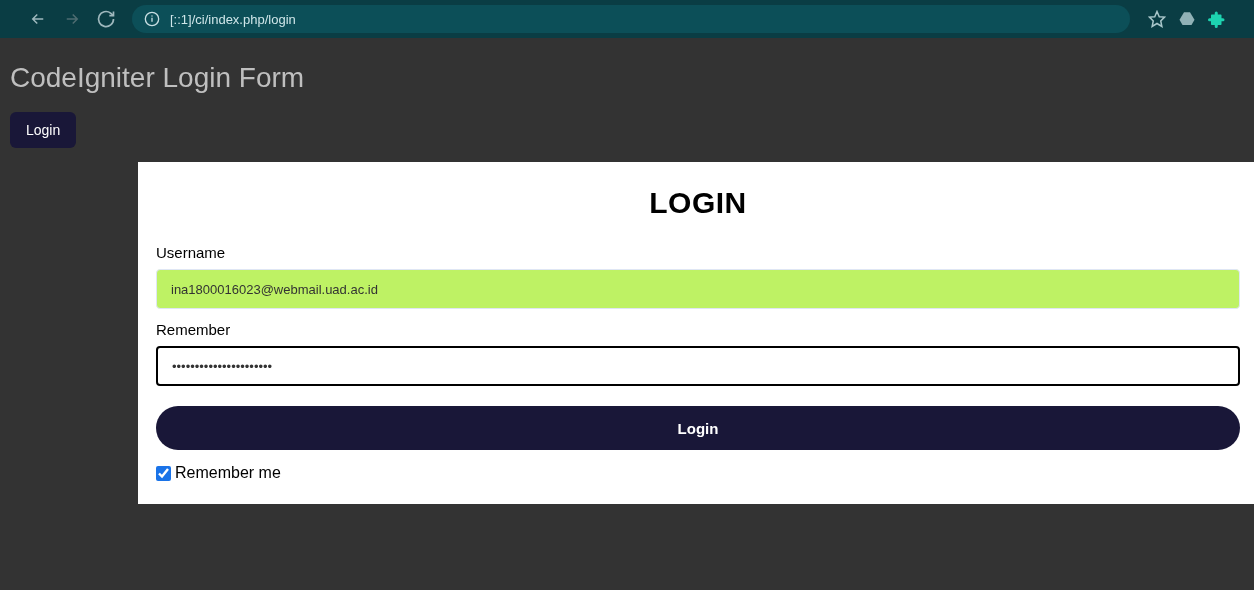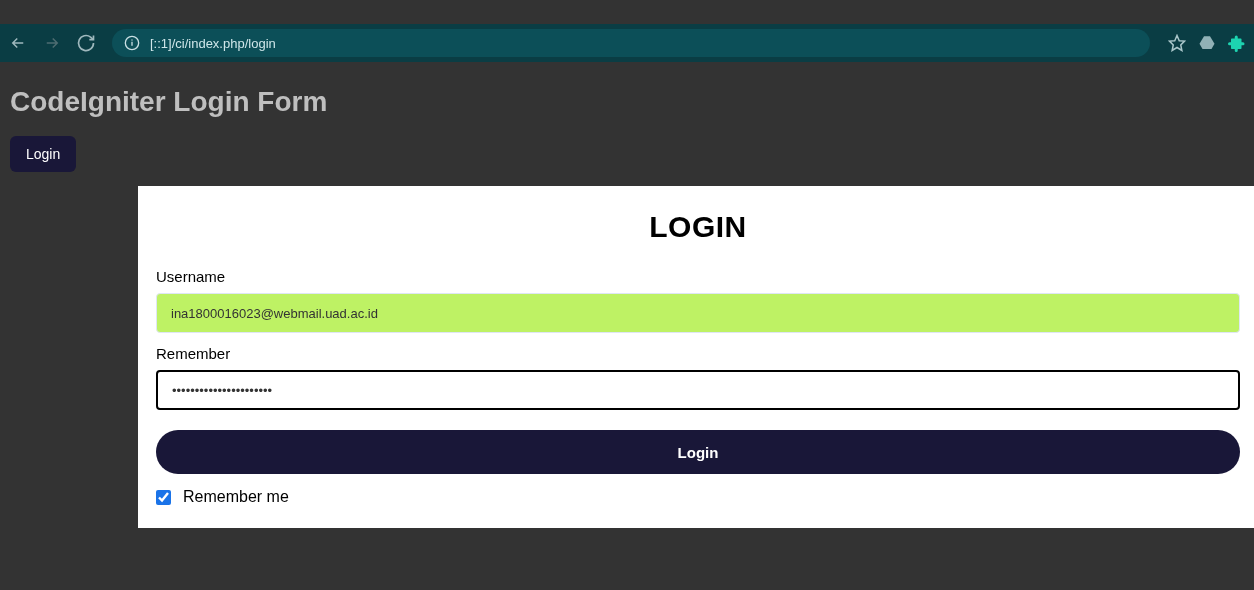--- a/index.html
+++ b/index.html
@@ -13,23 +13,22 @@
       height: 590px;
       overflow: hidden;
       background: #333;
     }
     
     .browser-toolbar {
       height: 38px;
       background: #0a3d44;
       display: flex;
       align-items: center;
-      padding: 0 4px;
+      padding: 0 24px;
       gap: 6px;
-      margin-top: 24px;
     }
     .nav-btn {
       width: 28px;
       height: 28px;
       display: flex;
       align-items: center;
       justify-content: center;
       color: #9fb8bd;
       border-radius: 50%;
       cursor: pointer;
@@ -73,21 +72,21 @@
     
     .page {
       background: #333333;
       height: calc(590px - 38px);
       width: 100%;
       position: relative;
     }
     .page-title {
       color: #bfbfbf;
       font-size: 28px;
-      font-weight: 700;
+      font-weight: 400;
       padding: 24px 10px 18px 10px;
     }
     .nav-login-btn {
       background: #191738;
       color: #fff;
       border: none;
       font-size: 14px;
       padding: 10px 16px;
       border-radius: 6px;
       margin-left: 10px;
@@ -141,21 +140,21 @@
       border: none;
       border-radius: 22px;
       font-size: 15px;
       font-weight: 600;
       margin-top: 8px;
       cursor: pointer;
     }
     .remember-row {
       display: flex;
       align-items: center;
-      gap: 12px;
+      gap: 4px;
       margin-top: 14px;
       font-size: 16px;
       color: #000;
     }
     .remember-row input[type="checkbox"] {
       width: 15px;
       height: 15px;
       accent-color: #1a73e8;
     }
   </style>

